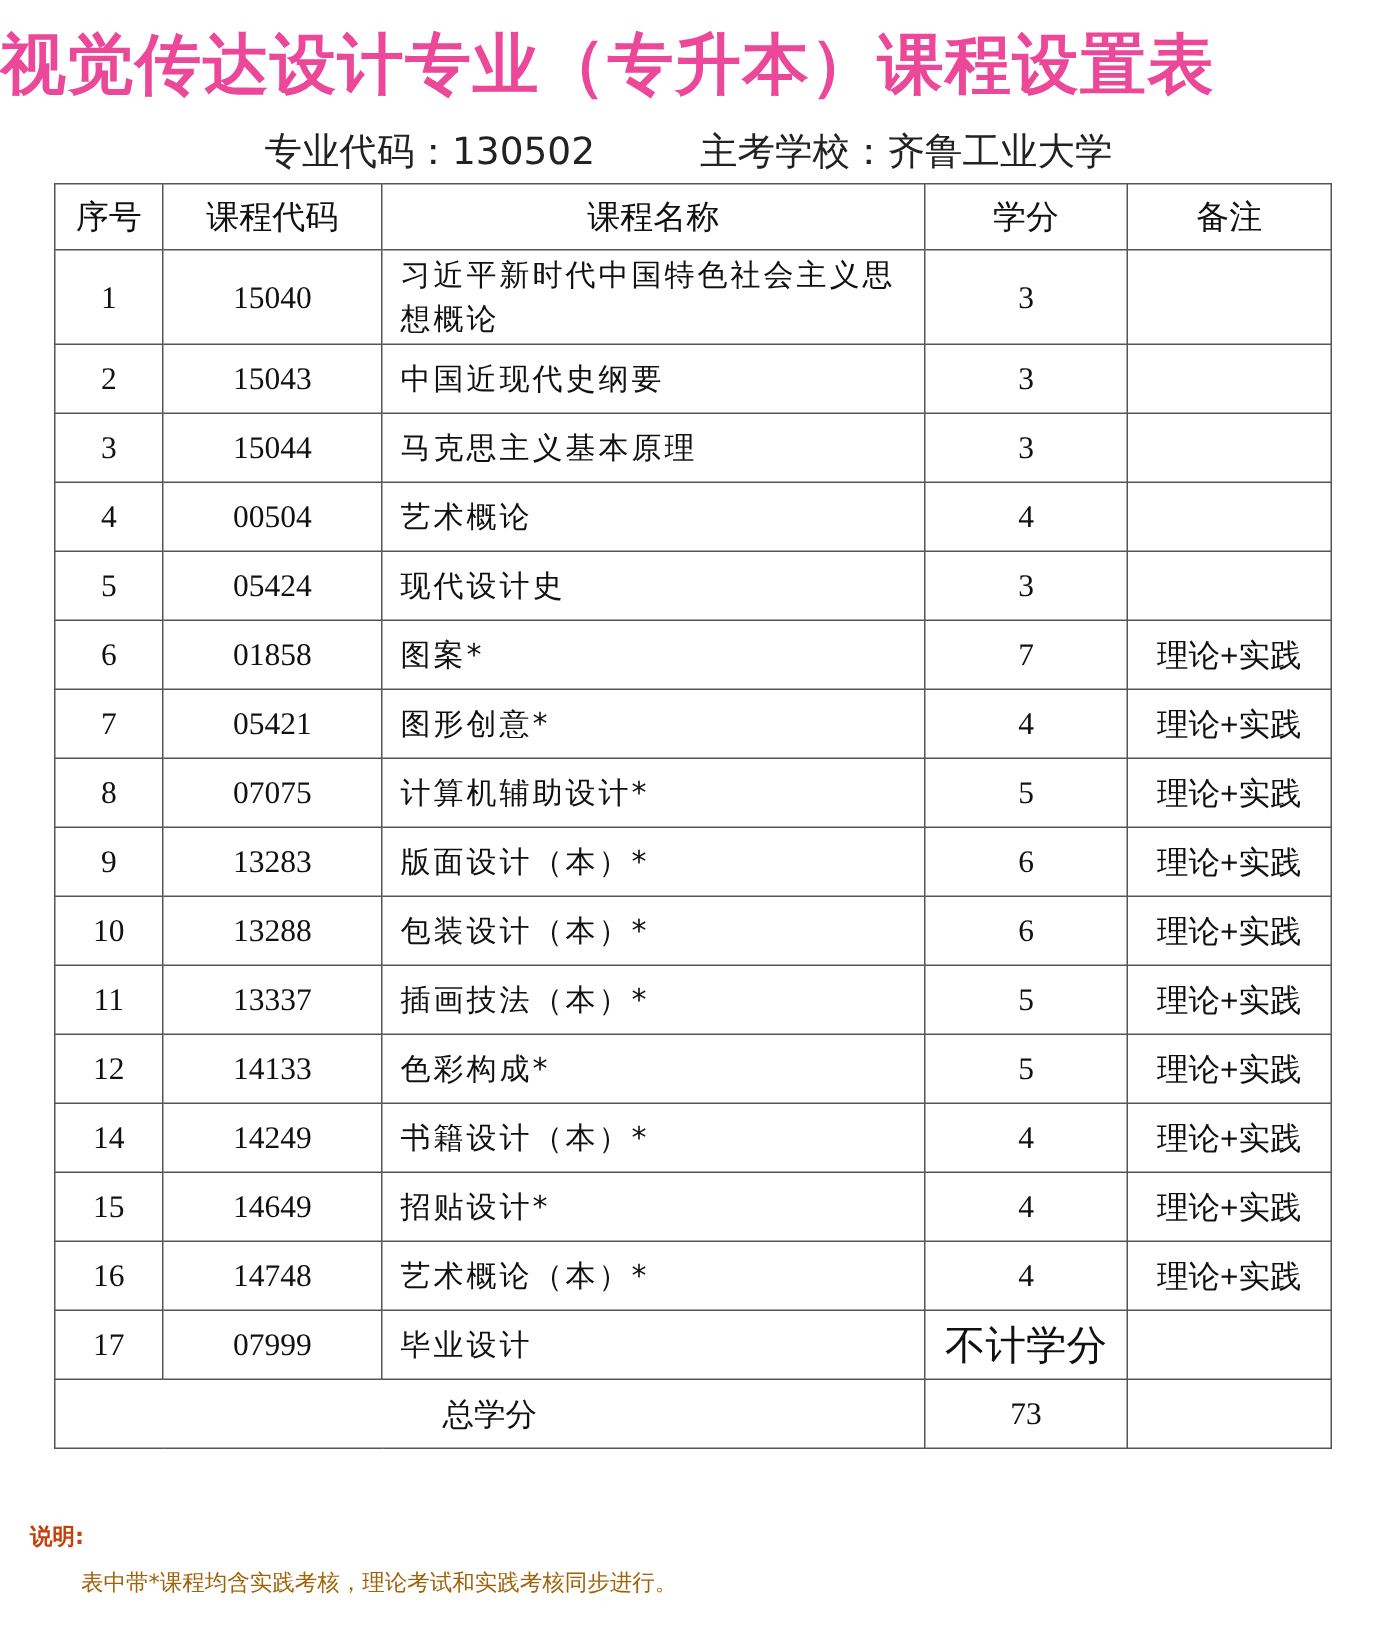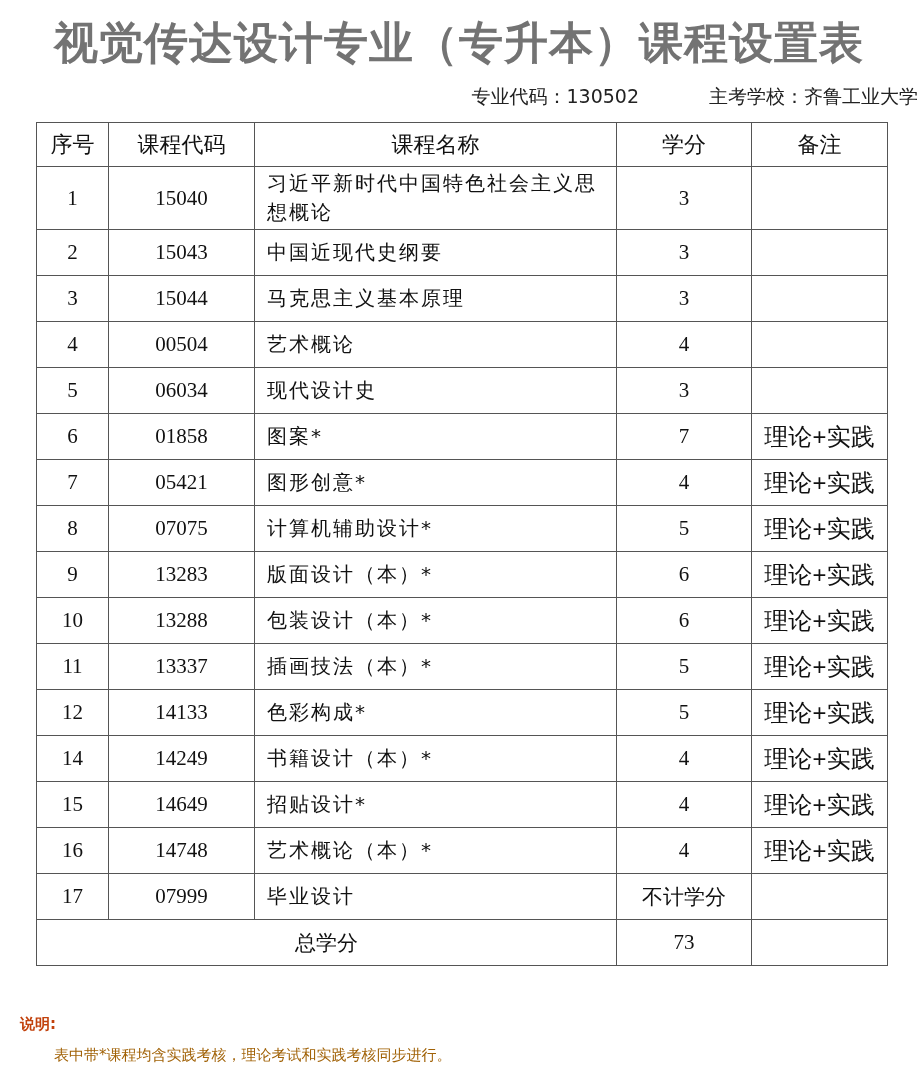--- a/index.html
+++ b/index.html
@@ -1,34 +1,34 @@
 <!DOCTYPE html>
 <html><head>
 <meta charset="utf-8">
 <style>
   html, body { margin: 0; padding: 0; background: #ffffff; }
   body { width: 918px; height: 1088px; position: relative; overflow: hidden;
          font-family: "DejaVu Serif", "Liberation Serif", serif; color: #111; }
-  .title { position: absolute; left: 0; top: 14px; width: 918px; text-align: center;
-           font-size: 44px; font-weight: bold; letter-spacing: 1px; color: #737373;
+  .title { position: absolute; left: 0; top: 14px; width: 918px; text-align: left;
+           font-size: 44px; font-weight: bold; letter-spacing: 1px; color: #ec4899;
            font-family: "DejaVu Serif", serif; }
-  .subtitle { position: absolute; left: 0; top: 84px; width: 918px; text-align: right;
-              font-size: 19px; color: #222; font-family: "DejaVu Sans", sans-serif; }
+  .subtitle { position: absolute; left: 0; top: 84px; width: 918px; text-align: center;
+              font-size: 25px; color: #222; font-family: "DejaVu Sans", sans-serif; }
   .subtitle span { display: inline-block; }
   .subtitle .gap { width: 70px; }
   table.courses { position: absolute; left: 36px; top: 122px; width: 851px;
                   border-collapse: collapse; table-layout: fixed; padding-left: 36px; }
   table.courses td, table.courses th { border: 1px solid #555; padding: 0;
                   text-align: center; font-size: 21px; font-weight: normal; color: #111; }
   table.courses th { height: 43px; font-family: "DejaVu Sans", sans-serif; font-size: 22px; }
   table.courses td { height: 45px; font-family: "Liberation Serif", serif; }
   table.courses td.name { text-align: left; padding-left: 12px; font-family: "DejaVu Sans", sans-serif;
                   font-size: 20px; line-height: 29px; letter-spacing: 2px; }
-  table.courses td.note { font-family: Liberation Mono, monospace; font-size: 24px; }
-  table.courses td.credit-text { font-family: Liberation Sans, sans-serif; font-size: 21px; }
+  table.courses td.note { font-family: Liberation Sans, sans-serif; font-size: 21px; }
+  table.courses td.credit-text { font-family: Liberation Sans, sans-serif; font-size: 27px; }
   table.courses tr.tall td { height: 62px; }
   table.courses tr.total td { height: 45px; }
   table.courses td.total-label { font-family: "DejaVu Sans", sans-serif; margin-left: 28px; }
   .note-head { position: absolute; left: 20px; top: 1015px; font-size: 15px; font-weight: bold;
                font-family: "DejaVu Sans", sans-serif; color: #c2410c; }
   .note-body { position: absolute; left: 54px; top: 1046px; font-size: 15px; color: #a16207;
                font-family: "DejaVu Sans", sans-serif; }
 </style>
 </head>
 <body>
@@ -80,21 +80,21 @@
     </tr>
     <tr>
       <td>4</td>
       <td>00504</td>
       <td class="name">艺术概论</td>
       <td>4</td>
       <td class="note"></td>
     </tr>
     <tr>
       <td>5</td>
-      <td>06034</td>
+      <td>05424</td>
       <td class="name">现代设计史</td>
       <td>3</td>
       <td class="note"></td>
     </tr>
     <tr>
       <td>6</td>
       <td>01858</td>
       <td class="name">图案*</td>
       <td>7</td>
       <td class="note">理论+实践</td>

